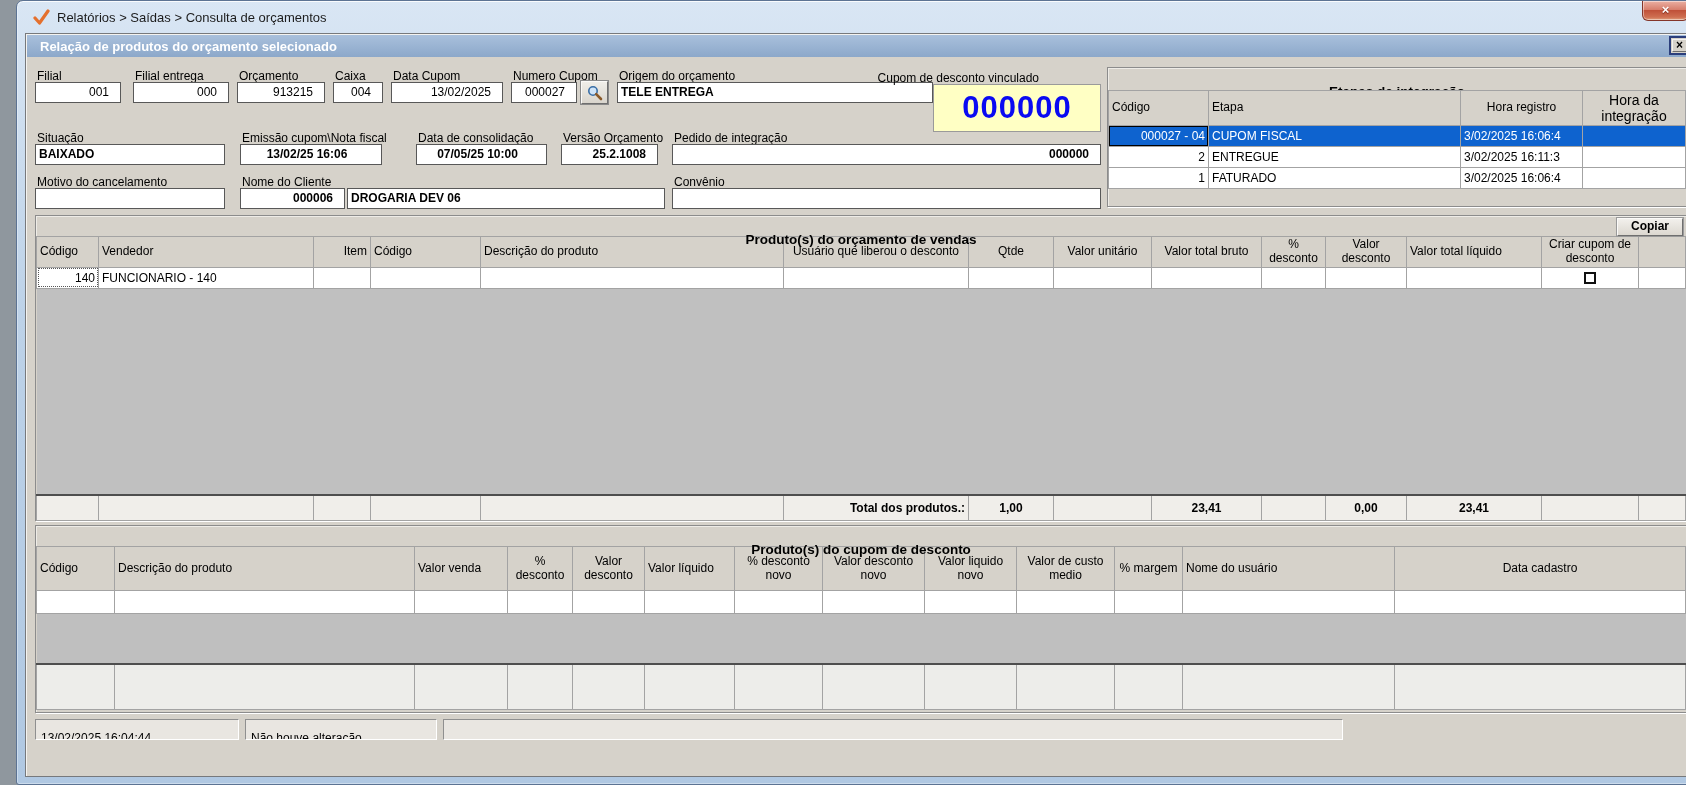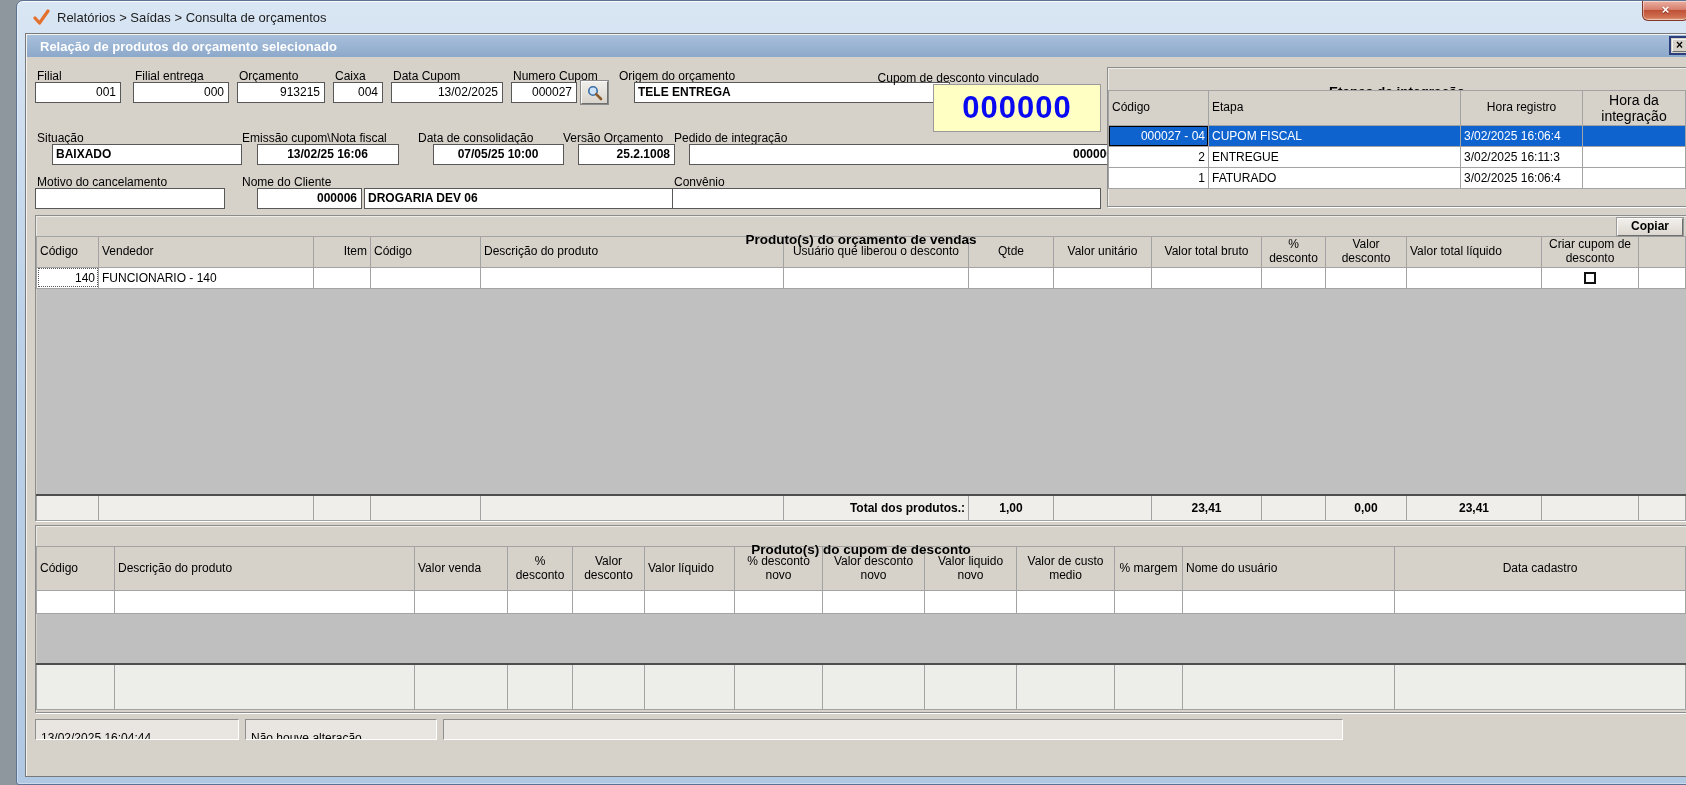--- a/index.html
+++ b/index.html
@@ -33,24 +33,24 @@
 
   .client { position:absolute; left:1px; top:23px; width:1668px; height:720px; overflow:hidden; }
 
   
   .fields-panel { position:absolute; left:8px; top:10px; width:1066px; height:142px; }
   .frow { position:absolute; left:0; right:0; height:36px; }
   .r1 { top:2px; } .r2 { top:64px; } .r3 { top:108px; }
   .fld { position:absolute; }
   .fld .lbl { position:absolute; left:2px; top:0; white-space:nowrap; font-size:12px; }
   .fld .box { position:absolute; top:13px; height:21px; width:100%; background:#fff;
-    border:1px solid #585858; padding:2px 4px 0 3px; white-space:nowrap; overflow:hidden; font-size:12px; }
+    border:1px solid #585858; padding:2px 11px 0 3px; white-space:nowrap; overflow:hidden; font-size:12px; }
   .num { text-align:right; }
   .ctr { text-align:center; }
-  .bold { font-weight:bold;margin-left:17px; }
+  .bold { font-weight:bold; }
 
   .search-btn { position:absolute; left:546px; top:12px; width:27px; height:23px;
     background:linear-gradient(#f0eee9,#d9d5cd); border:1px solid; border-color:#fbfaf8 #6f6f6f #6f6f6f #fbfaf8;
     box-shadow:0 0 0 1px #8a8a8a; display:flex; align-items:center; justify-content:center; cursor:pointer; }
 
   .cupom-vinc-label { position:absolute; right:62px; top:2px; white-space:nowrap; }
   .cupom-vinc-box { position:absolute; right:0; top:15px; width:168px; height:48px; background:#ffffc4;
     border:1px solid #9a9a9a; display:flex; align-items:center; justify-content:center;
     font-size:31px; font-weight:bold; color:#0a0af2; letter-spacing:1px; }
 

